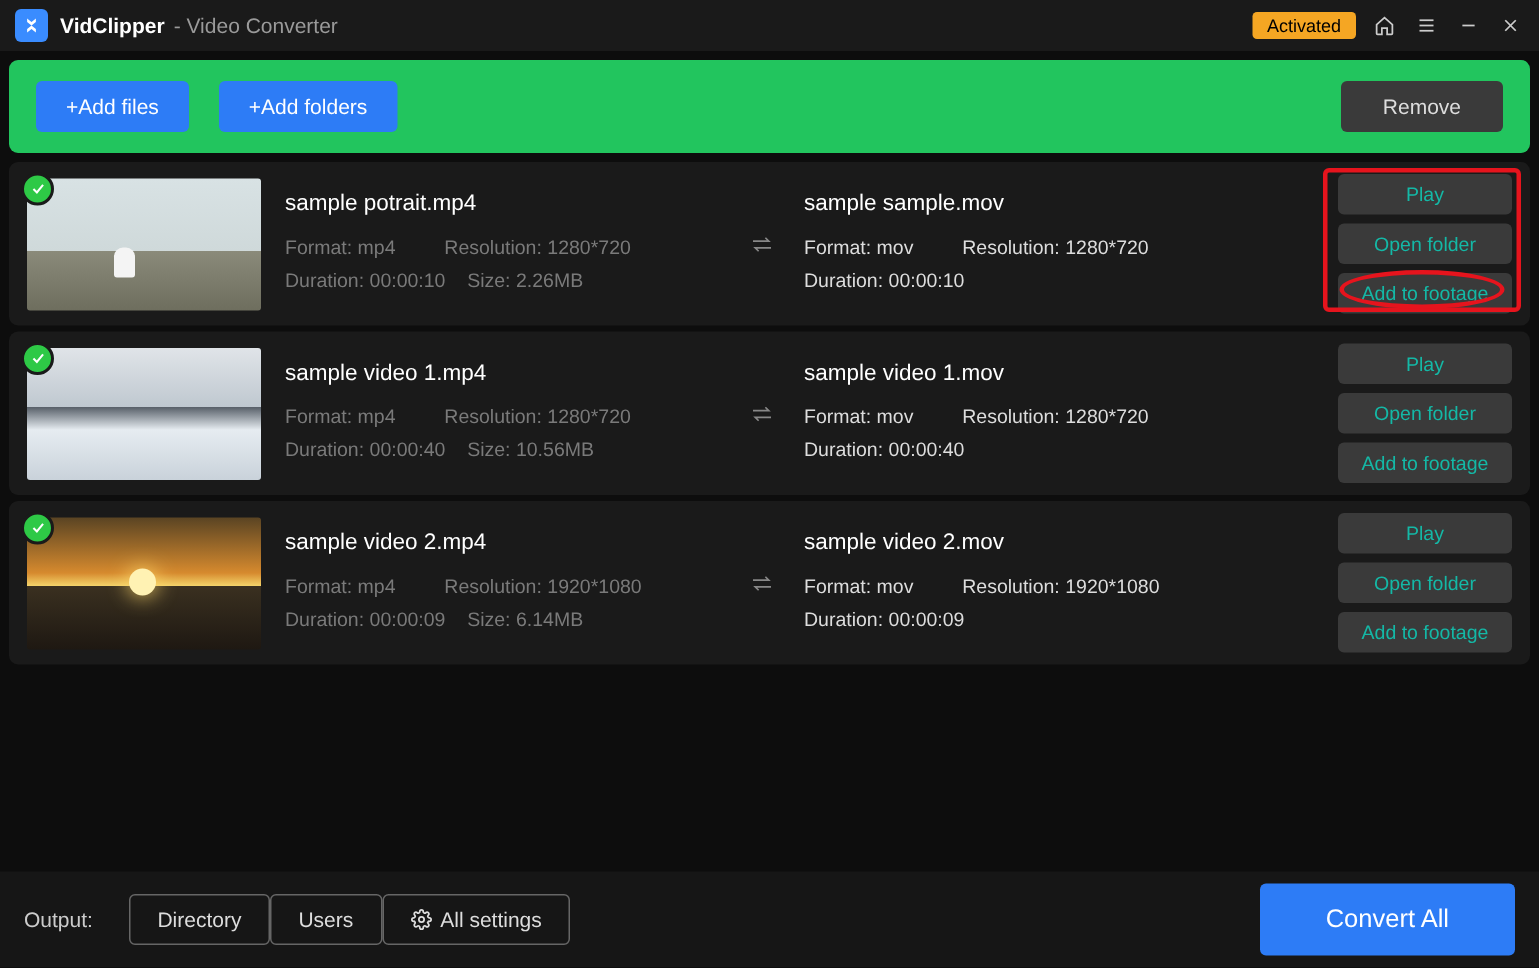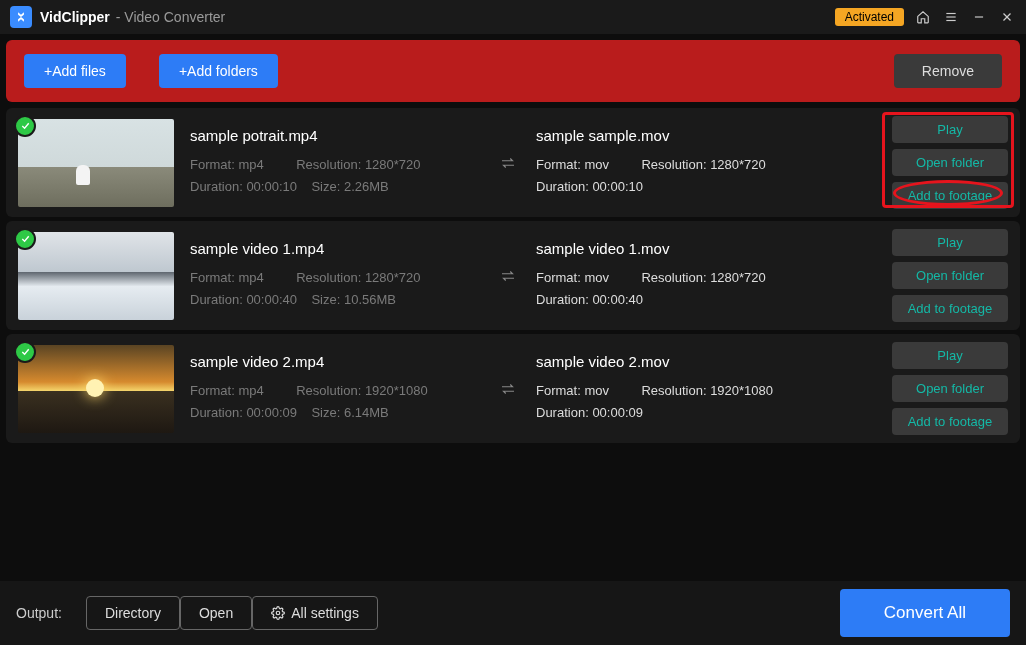--- a/index.html
+++ b/index.html
@@ -10,21 +10,21 @@
 .app-icon { width:22px; height:22px; background:#3a8cff; border-radius:4px; display:flex; align-items:center; justify-content:center; margin-right:8px; }
 .app-icon svg { width:14px; height:14px; }
 .app-name { font-weight:600; font-size:14px; color:#fff; }
 .app-sub { font-size:14px; color:#9a9a9a; margin-left:6px; }
 .titlebar-right { margin-left:auto; display:flex; align-items:center; gap:10px; }
 .activated { background:#f5a623; color:#000; font-size:12px; padding:2px 10px; border-radius:3px; font-weight:500; }
 .win-btn { width:18px; height:18px; display:flex; align-items:center; justify-content:center; cursor:pointer; color:#ccc; }
 .win-btn svg { width:14px; height:14px; }
 
 
-.toolbar { display:flex; align-items:center; padding:14px 18px; gap:33px; background:#b91c1c; border-radius:6px; margin:6px; }
+.toolbar { display:flex; align-items:center; padding:14px 18px; gap:20px; background:#22c55e; border-radius:6px; margin:6px; }
 .btn-primary { background:#2d7cf6; color:#fff; border:none; border-radius:4px; padding:9px 20px; font-size:14px; cursor:pointer; }
 .btn-dark { background:#3a3a3a; color:#ddd; border:none; border-radius:4px; padding:9px 28px; font-size:14px; cursor:pointer; margin-left:auto; }
 
 
 .list { padding:0 6px; }
 .row { display:flex; align-items:center; background:#1a1a1a; border-radius:6px; margin-bottom:4px; padding:8px 12px; gap:16px; position:relative; }
 .thumb { width:156px; height:88px; background:#333; border-radius:2px; flex-shrink:0; position:relative; overflow:hidden; }
 .check-badge { position:absolute; top:-4px; left:-4px; width:22px; height:22px; background:#2ec946; border-radius:50%; border:2px solid #1a1a1a; display:flex; align-items:center; justify-content:center; z-index:2; }
 .check-badge svg { width:11px; height:11px; }
 .col { width:290px; flex-shrink:0; }
@@ -222,21 +222,21 @@
       <button class="act-btn">Open folder</button>
       <button class="act-btn">Add to footage</button>
     </div>
 
   </div>
   </div>
 
 <div class="footer">
   <span class="out-label">Output:</span>
   <button class="foot-btn">Directory</button>
-  <button class="foot-btn">Open</button>
+  <button class="foot-btn">Users</button>
   <button class="foot-btn">
     <svg viewBox="0 0 24 24" fill="none" stroke="#ddd" stroke-width="2">
         <circle cx="12" cy="12" r="3"></circle>
         <path d="M19.4 15a1.7 1.7 0 00.34 1.87l.06.06a2 2 0 11-2.83 2.83l-.06-.06a1.7 1.7 0 00-1.87-.34 1.7 1.7 0 00-1 1.56V21a2 2 0 11-4 0v-.09a1.7 1.7 0 00-1-1.56 1.7 1.7 0 00-1.87.34l-.06.06a2 2 0 11-2.83-2.83l.06-.06A1.7 1.7 0 004.6 15a1.7 1.7 0 00-1.56-1H3a2 2 0 110-4h.09a1.7 1.7 0 001.56-1 1.7 1.7 0 00-.34-1.87l-.06-.06a2 2 0 112.83-2.83l.06.06a1.7 1.7 0 001.87.34H9a1.7 1.7 0 001-1.56V3a2 2 0 114 0v.09a1.7 1.7 0 001 1.56 1.7 1.7 0 001.87-.34l.06-.06a2 2 0 112.83 2.83l-.06.06a1.7 1.7 0 00-.34 1.87V9a1.7 1.7 0 001.56 1H21a2 2 0 110 4h-.09a1.7 1.7 0 00-1.56 1z"></path>
       </svg>
     <span>All settings</span>
   </button>
   <button class="convert-btn">Convert All</button>
 </div>
 

